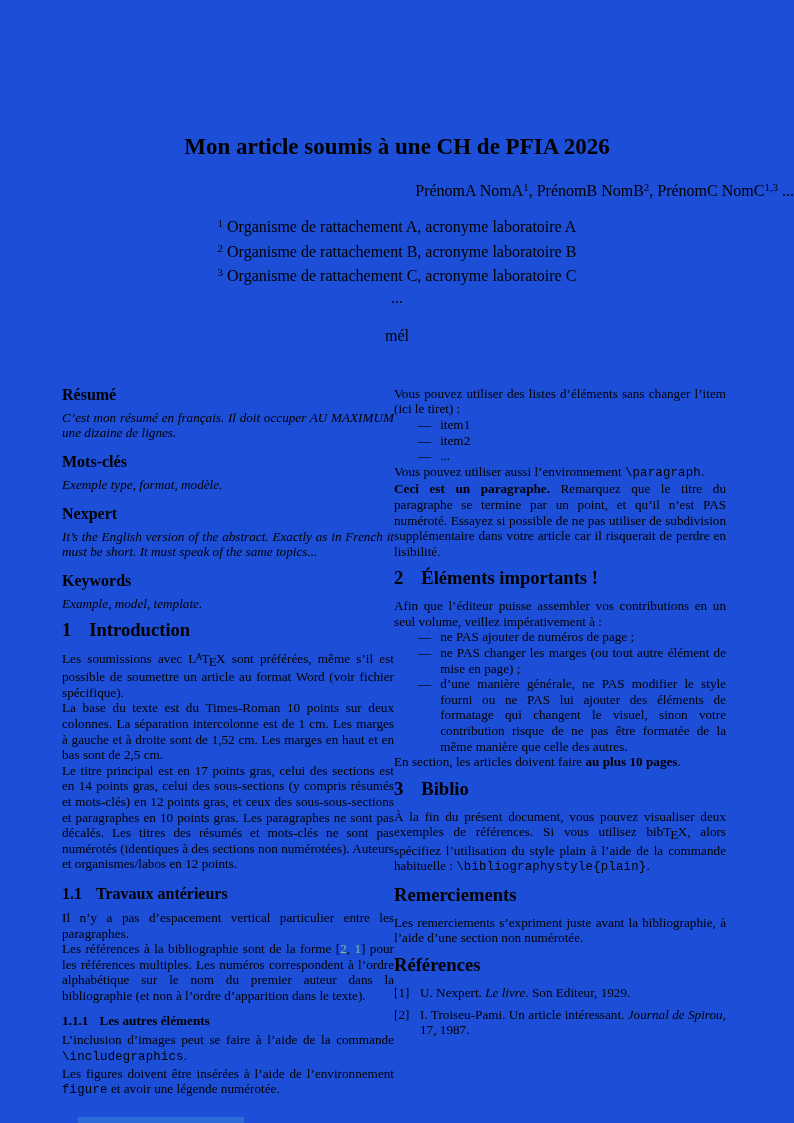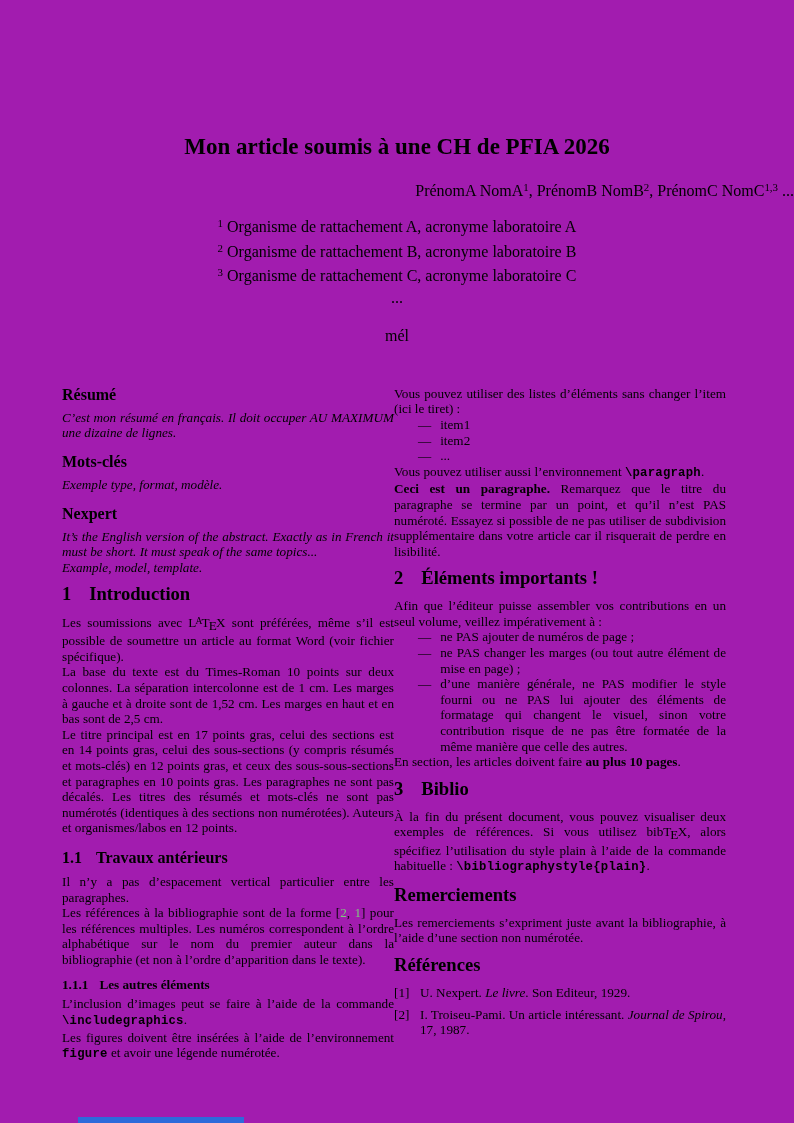--- a/index.html
+++ b/index.html
@@ -1,40 +1,40 @@
 <!DOCTYPE html>
 <html style="--cite: #7fc87f; --bar: #2d6bdb;"><head>
 <meta charset="utf-8">
 <style>
   html,body{margin:0;padding:0;background:#ffffff;}
   .page{
     position:relative;
     width:794px;height:1123px;
-    background:#a21caf;
+    background:#1d4ed8;
     font-family:"Liberation Serif","DejaVu Serif",serif;
     color:#000;
     overflow:hidden;
     margin:0 auto;
   }
   
   .hdr{padding-top:134px;text-align:center;}
   .title{font-size:23px;font-weight:bold;margin:0;line-height:26px;}
   .authors{margin-top:21px;font-size:16px;text-align:right;}
   .affs{margin-top:13px;font-size:16px;line-height:21px;}
   .more-authors{font-size:16px;line-height:20px;margin-top:1px;}
   .email{font-size:16px;margin-top:19px;}
   .sup{font-size:0.68em;vertical-align:0.5em;letter-spacing:0;}
   
   .cols{display:flex;padding:0 62px;margin-top:41px;}
   .col{width:332px;font-size:13.2px;line-height:15.6px;text-align:justify;}
   .col p{margin:0;}
   .it{font-style:italic;}
   .b{font-weight:bold;}
   .i{font-style:italic;}
-  .m{font-family:"Liberation Mono","DejaVu Sans Mono",monospace;font-size:0.93em;letter-spacing:0.02em;font-weight:bold;}
+  .m{font-family:"Liberation Mono","DejaVu Sans Mono",monospace;font-size:0.93em;letter-spacing:0.02em;}
   .g{color:var(--cite,#7fc87f);}
   
   .lxa{font-size:0.72em;vertical-align:0.28em;margin-left:-0.1em;margin-right:-0.08em;}
   .lxe{vertical-align:-0.2em;margin-left:-0.08em;margin-right:-0.05em;}
   
   .h-abs{font-size:16px;font-weight:bold;margin:12px 0 6px;text-align:left;line-height:18px;}
   .h-abs.first{margin-top:0;}
   .h-sec{font-size:18.6px;font-weight:bold;margin:8px 0 9px;text-align:left;line-height:22px;}
   .h-sub{font-size:16px;font-weight:bold;margin:12px 0 7px;text-align:left;line-height:19px;}
   .h-subsub{font-size:13.2px;font-weight:bold;margin:10px 0 3px;text-align:left;line-height:16px;}
@@ -74,20 +74,21 @@
     <div class="col">
       <div class="h-abs first">Résumé</div>
       <p class="it">C’est mon résumé en français. Il doit occuper AU MAXIMUM une dizaine de lignes.</p>
 
       <div class="h-abs">Mots-clés</div>
       <p class="it">Exemple type, format, modèle.</p>
 
       <div class="h-abs">Nexpert</div>
       <p class="it">It’s the English version of the abstract. Exactly as in French it must be short. It must speak of the same topics...</p>
 
+      <div class="h-abs">Keywords</div>
       <p class="it">Example, model, template.</p>
 
       <div class="h-sec">
         <span class="num-sec">1</span><span>Introduction</span>
       </div>
       <p><span>Les soumissions avec </span><span>L</span><span class="lxa">A</span><span>T</span><span class="lxe">E</span><span>X</span><span> sont préférées, même s’il est possible de soumettre un article au format Word (voir fichier spécifique).</span></p>
       <p>La base du texte est du Times-Roman 10 points sur deux colonnes. La séparation intercolonne est de 1 cm. Les marges à gauche et à droite sont de 1,52 cm. Les marges en haut et en bas sont de 2,5 cm.</p>
       <p>Le titre principal est en 17 points gras, celui des sections est en 14 points gras, celui des sous-sections (y compris résumés et mots-clés) en 12 points gras, et ceux des sous-sous-sections et paragraphes en 10 points gras. Les paragraphes ne sont pas décalés. Les titres des résumés et mots-clés ne sont pas numérotés (identiques à des sections non numérotées). Auteurs et organismes/labos en 12 points.</p>
 
       <div class="h-sub">

